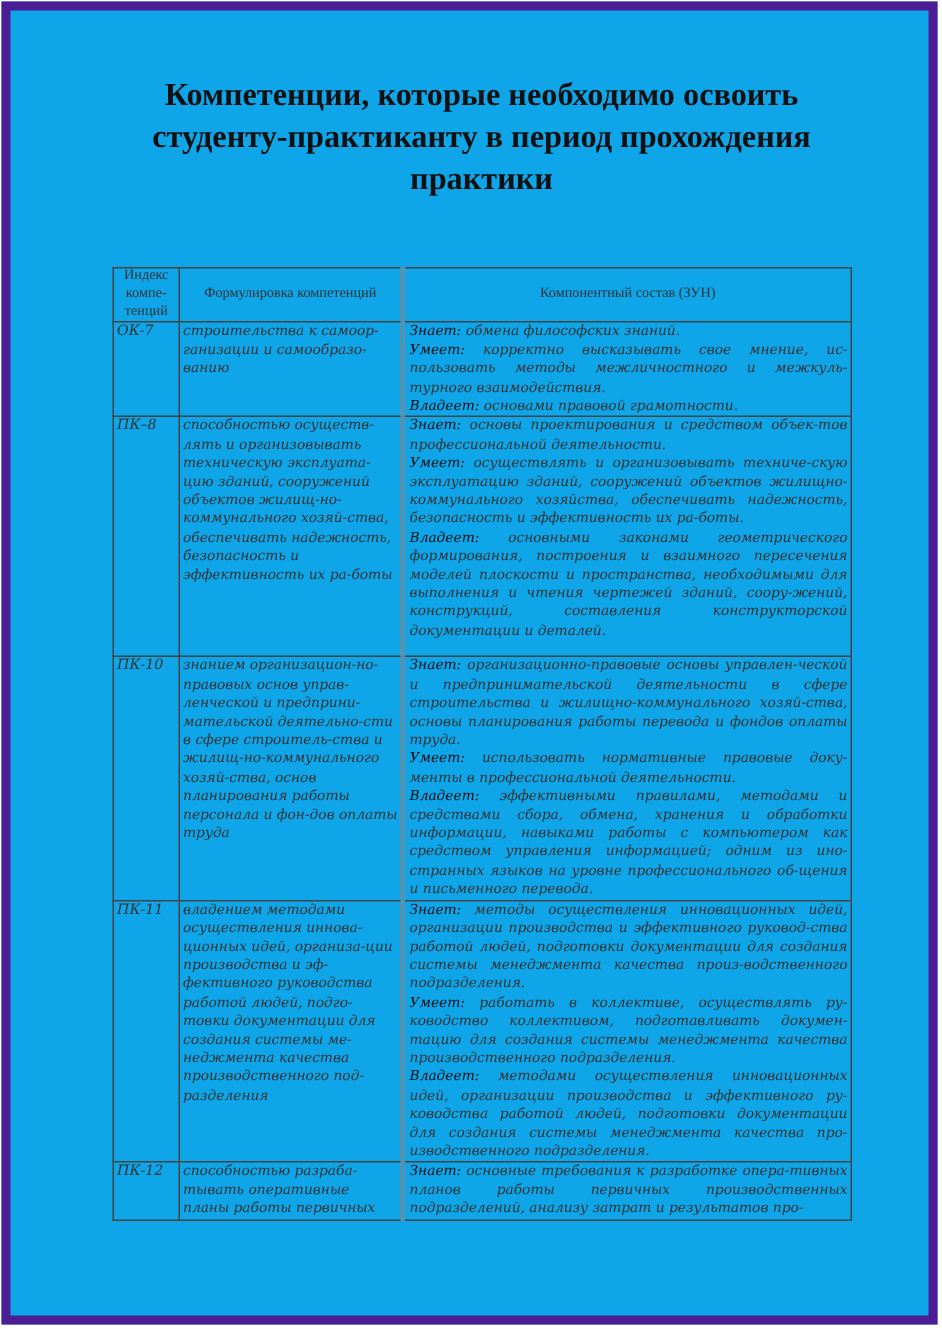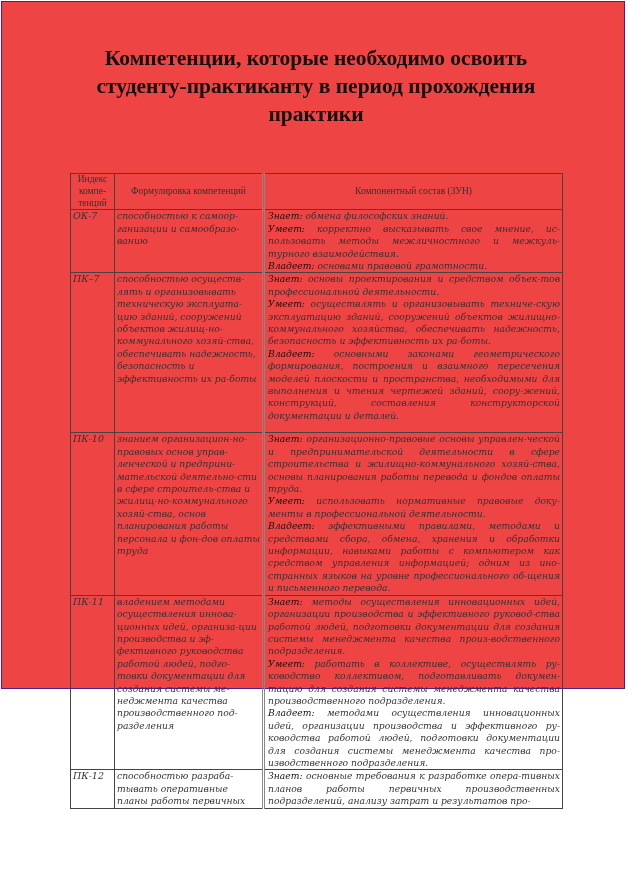--- a/index.html
+++ b/index.html
@@ -11,24 +11,24 @@
       width: 628px;
       height: 886px;
       position: relative;
       overflow: hidden;
     }
     .page-frame {
       position: absolute;
       left: 1px;
       top: 1px;
       width: 624px;
-      height: 688px;
-      border: 1px solid #4c1d95;
+      height: 882px;
+      border: 6px solid #4c1d95;
       box-sizing: border-box;
-      background: #ef4444;
+      background: #0ea5e9;
     }
     .page-title {
       position: absolute;
       left: 60px;
       top: 42px;
       width: 508px;
       text-align: center;
       font-family: "Liberation Serif", serif;
       font-weight: bold;
       font-size: 21.5px;
@@ -109,29 +109,29 @@
     <thead>
       <tr>
         <th>Индекс компе-тенций</th>
         <th>Формулировка компетенций</th>
         <th class="h3">Компонентный состав (ЗУН)</th>
       </tr>
     </thead>
     <tbody>
       <tr class="row-ok7">
         <td class="idx">ОК-7</td>
-        <td>способностью к самоор-ганизации и самообразо-ванию</td>
+        <td>строительства к самоор-ганизации и самообразо-ванию</td>
         <td class="c3cell">
           <span class="comp-part"><span class="lbl">Знает:</span> <span>обмена философских знаний.</span></span>
           <span class="comp-part"><span class="lbl">Умеет:</span> <span>корректно высказывать свое мнение, ис-пользовать методы межличностного и межкуль-турного взаимодействия.</span></span>
           <span class="comp-part"><span class="lbl">Владеет:</span> <span>основами правовой грамотности.</span></span>
         </td>
       </tr>
       <tr class="row-pk6">
-        <td class="idx">ПК–7</td>
+        <td class="idx">ПК–8</td>
         <td>способностью осуществ-лять и организовывать техническую эксплуата-цию зданий, сооружений объектов жилищ-но-коммунального хозяй-ства, обеспечивать надежность, безопасность и эффективность их ра-боты</td>
         <td class="c3cell">
           <span class="comp-part"><span class="lbl">Знает:</span> <span>основы проектирования и средством объек-тов профессиональной деятельности.</span></span>
           <span class="comp-part"><span class="lbl">Умеет:</span> <span>осуществлять и организовывать техниче-скую эксплуатацию зданий, сооружений объектов жилищно-коммунального хозяйства, обеспечивать надежность, безопасность и эффективность их ра-боты.</span></span>
           <span class="comp-part"><span class="lbl">Владеет:</span> <span>основными законами геометрического формирования, построения и взаимного пересечения моделей плоскости и пространства, необходимыми для выполнения и чтения чертежей зданий, соору-жений, конструкций, составления конструкторской документации и деталей.</span></span>
         </td>
       </tr>
       <tr class="row-pk10">
         <td class="idx">ПК-10</td>
         <td>знанием организацион-но-правовых основ управ-ленческой и предприни-мательской деятельно-сти в сфере строитель-ства и жилищ-но-коммунального хозяй-ства, основ планирования работы персонала и фон-дов оплаты труда</td>

